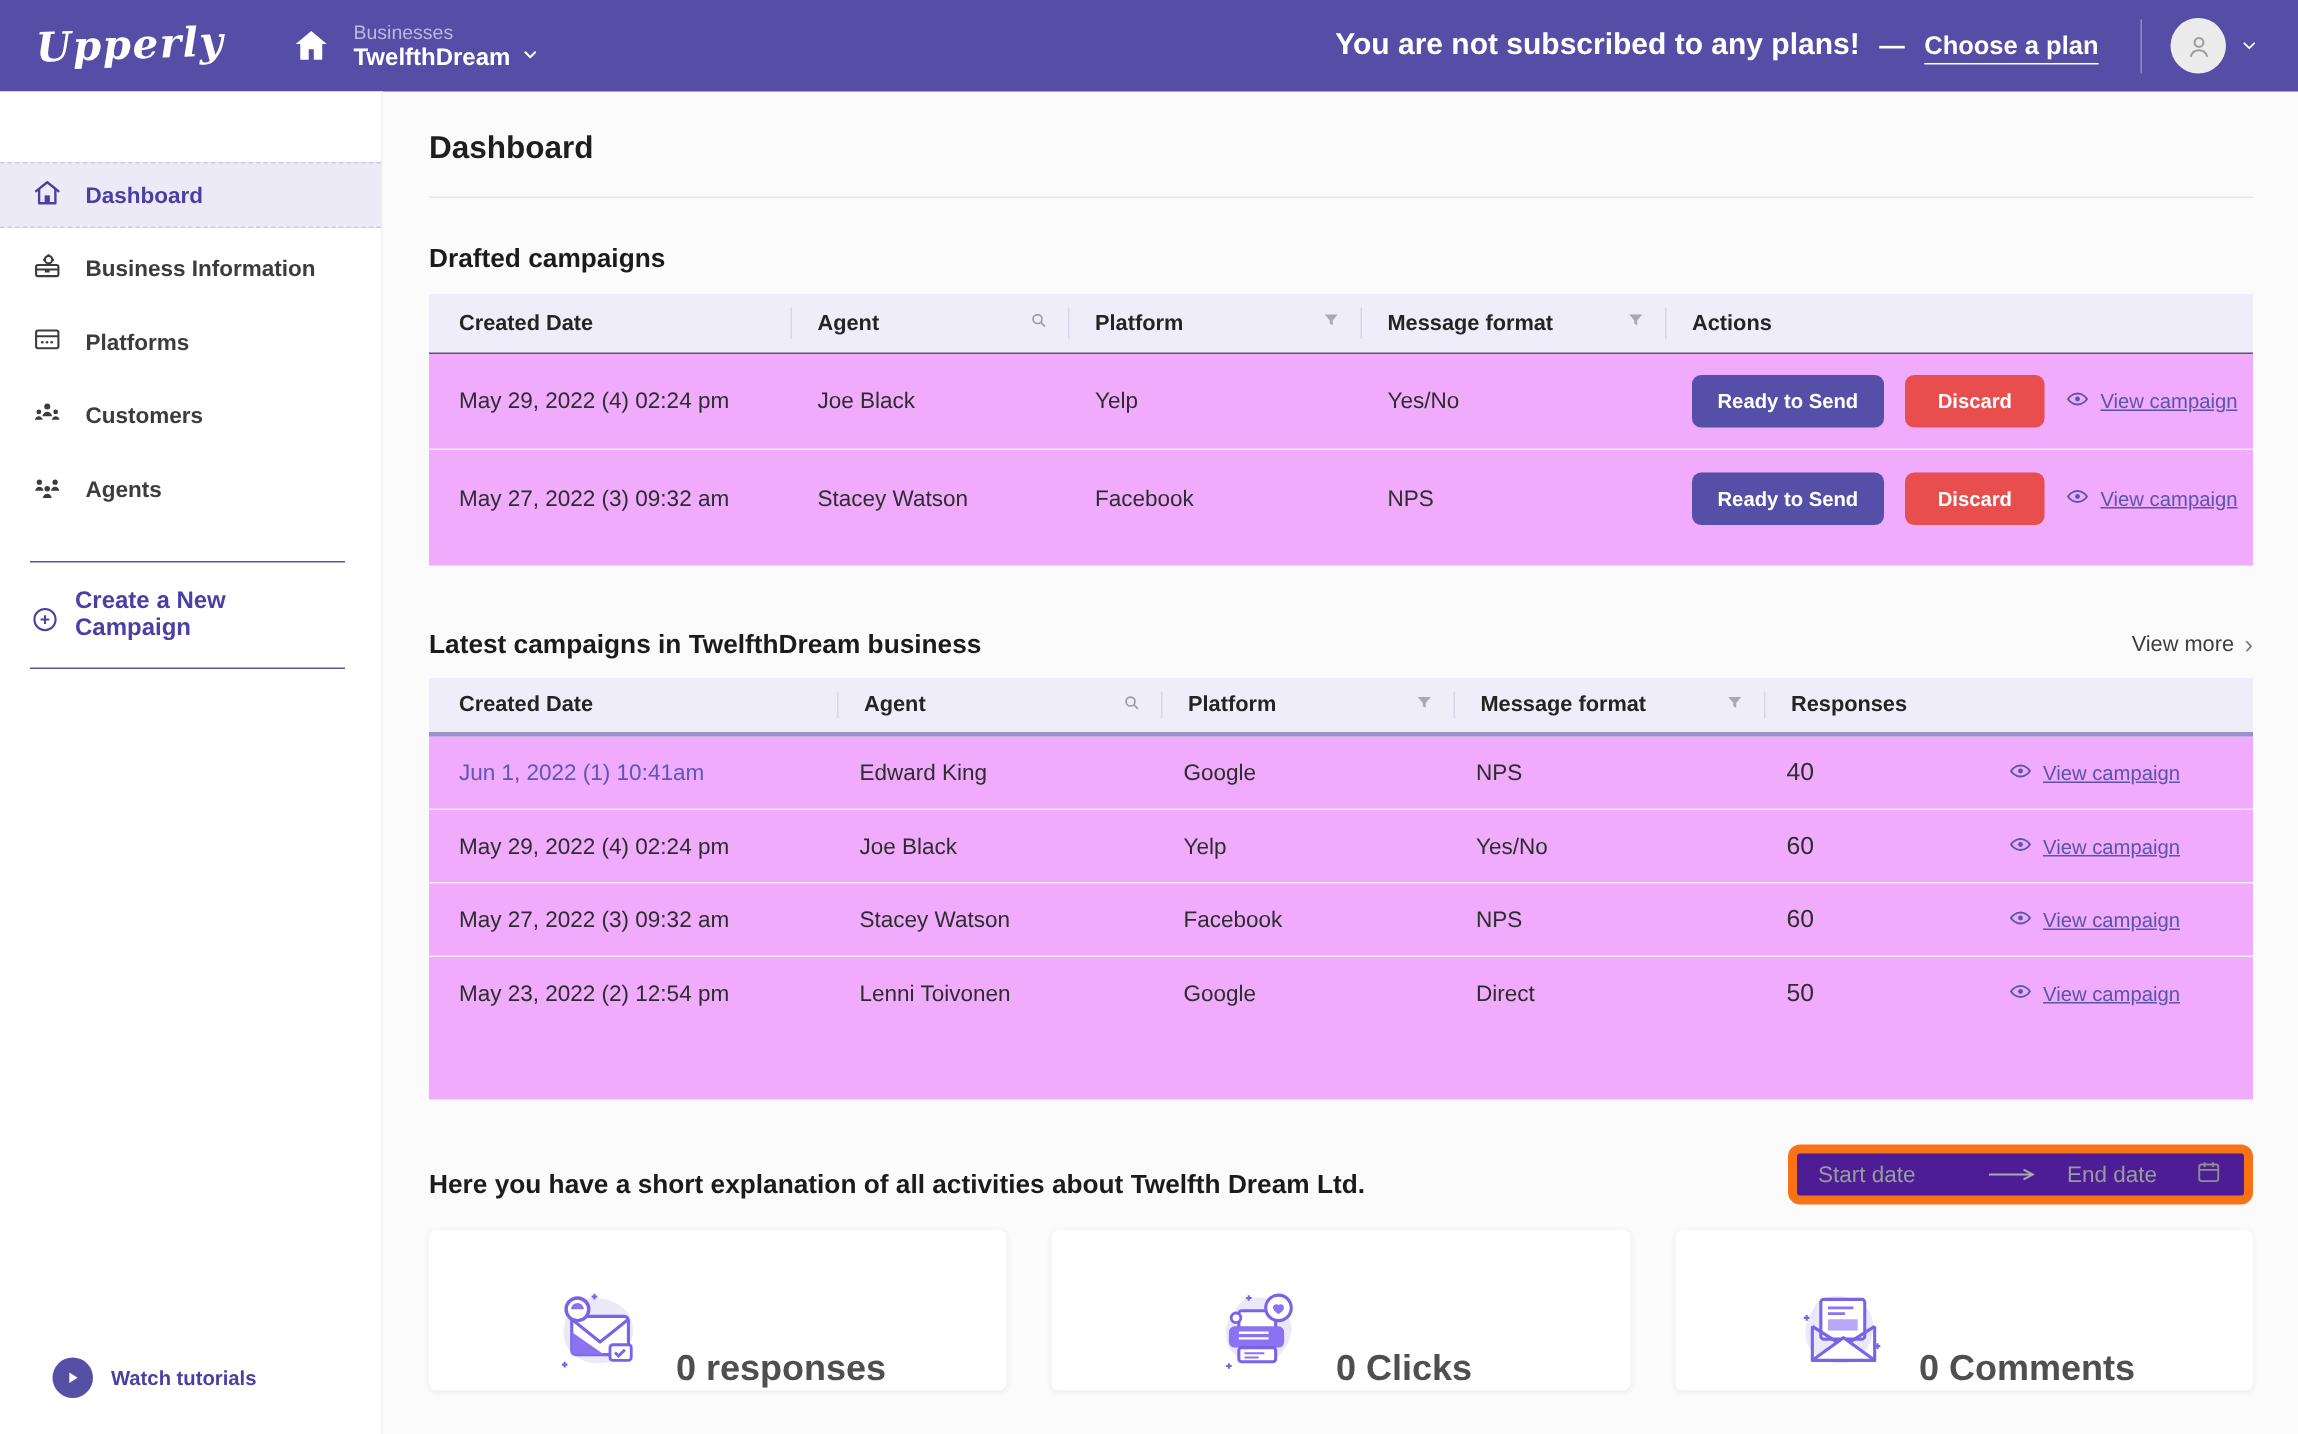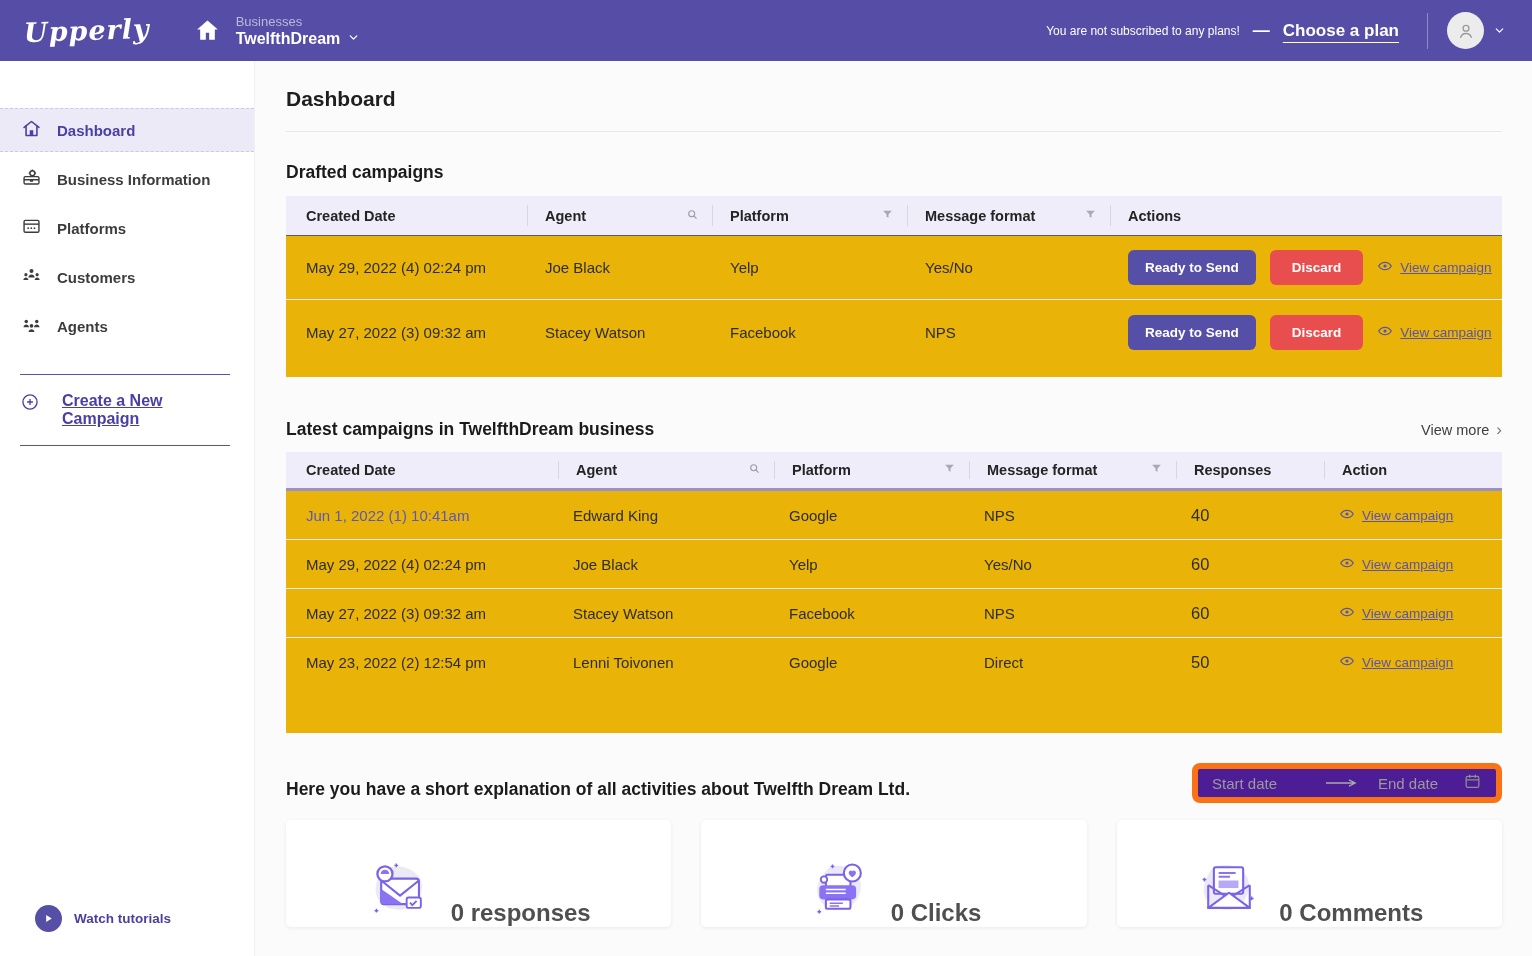--- a/index.html
+++ b/index.html
@@ -16,21 +16,21 @@
   }
   .logo {
     font-family:"DejaVu Serif", serif; font-style:italic; font-weight:700;
     font-size:27px; letter-spacing:1px; transform:rotate(-2deg);
   }
   .nav-home { margin-left:44px; display:flex; cursor:pointer; }
   .nav-biz { margin-left:15px; display:flex; flex-direction:column; gap:1px; }
   .nav-biz-label { font-size:13px; color:#bdb8da; }
   .nav-biz-name { font-size:16px; font-weight:700; display:flex; align-items:center; gap:7px; cursor:pointer; }
   .nav-spacer { flex:1; }
-  .nav-notice { font-size:12px; font-weight:400; }
+  .nav-notice { font-size:20px; font-weight:700; }
   .nav-dash { margin:0 13px; font-weight:600; font-size:17px; }
   .choose-plan { font-size:17px; font-weight:700; text-decoration:underline; text-underline-offset:6px; cursor:pointer; }
   .nav-divider { width:1px; height:36px; background:rgba(255,255,255,.35); margin:0 19px 0 28px; }
   .avatar { width:37px; height:37px; border-radius:50%; background:#ececec; display:flex; align-items:center; justify-content:center; cursor:pointer; }
   .nav-caret { margin-left:9px; display:flex; cursor:pointer; }
 
   
   .shell { display:flex; height:895px; }
   .sidebar { width:255px; flex-shrink:0; background:#fff; border-right:1px solid #f0f0f0; position:relative; }
   .side-items { padding-top:47px; }
@@ -38,34 +38,34 @@
     height:44px; display:flex; align-items:center; gap:15px; padding-left:21px;
     font-size:15px; font-weight:600; color:#3c3c3c; cursor:pointer; margin-bottom:5px;
   }
   .side-item svg { width:21px; height:21px; flex-shrink:0; }
   .side-item.active {
     background:#eceaf7; color:#4a3fa3;
     border-top:1px dashed #cdc7ec; border-bottom:1px dashed #cdc7ec;
   }
   .create-block {
     margin:26px 24px 0 20px; border-top:1px solid #5b53a0; border-bottom:1px solid #5b53a0;
-    padding:17px 0; display:flex; align-items:flex-start; gap:22px;
-    color:#4a3fa3; font-size:16px; font-weight:600; cursor:pointer;text-decoration:underline;
+    padding:17px 0; display:flex; align-items:flex-end; gap:10px;
+    color:#4a3fa3; font-size:16px; font-weight:600; cursor:pointer;
   }
   .create-block svg { width:20px; height:20px; }
   .watch { position:absolute; bottom:24px; left:35px; display:flex; align-items:center; gap:12px; cursor:pointer; }
   .play-circle { width:27px; height:27px; border-radius:50%; background:#564fa6; display:flex; align-items:center; justify-content:center; }
   .watch-label { font-size:13.5px; font-weight:700; color:#4a3fa3; }
 
   
   .main { flex:1; padding:26px 30px 0 31px; }
   .page-title { font-size:21px; font-weight:700; color:#1e1e1e; padding-bottom:20px; border-bottom:1px solid #e7e7e7; }
   .section-title { margin-top:30px; font-size:17.5px; font-weight:700; color:#1b1b1b; }
 
-  .tbl { background:#eab308; margin-top:13px; }
+  .tbl { background:#f0abfc; margin-top:13px; }
   .tbl1 { padding-bottom:13px; }
   .tbl2 { padding-bottom:46px; margin-top:12px; }
   .grid1 { display:grid; grid-template-columns:241px 185px 195px 203px 1fr; }
   .grid2 { display:grid; grid-template-columns:272px 216px 195px 207px 148px 1fr; }
   .thead { background:#efedf9; height:40px; align-items:center; }
   .tbl1 .thead { border-bottom:1px solid #5c5866; }
   .tbl2 .thead { height:39px; border-bottom:3px solid #9a91c9; }
   .th { position:relative; height:100%; display:flex; align-items:center; justify-content:space-between;
         padding:0 13px 0 18px; font-size:14.5px; font-weight:700; color:#242424; }
   .th:first-child { padding-left:20px; }
@@ -337,23 +337,20 @@
         </div>
         <div class="th">
           <span>Message format</span>
           <span><svg width="13" height="13" viewBox="0 0 24 24" fill="#aaa8b8">
                 <path d="M4 5h16l-6.2 7.2V18l-3.6-1.8v-4z"></path>
               </svg></span>
         </div>
         <div class="th">
             <span>Responses</span>
           </div>
-        <div class="th">
-            <span>Action</span>
-          </div>
       </div>
 
       <div class="trow grid2">
         <div class="cell date-link">Jun 1, 2022 (1)  10:41am</div>
         <div class="cell">Edward King</div>
         <div class="cell">Google</div>
         <div class="cell">NPS</div>
         <div class="cell resp">40</div>
         <div class="cell">
             <span class="view-link">

